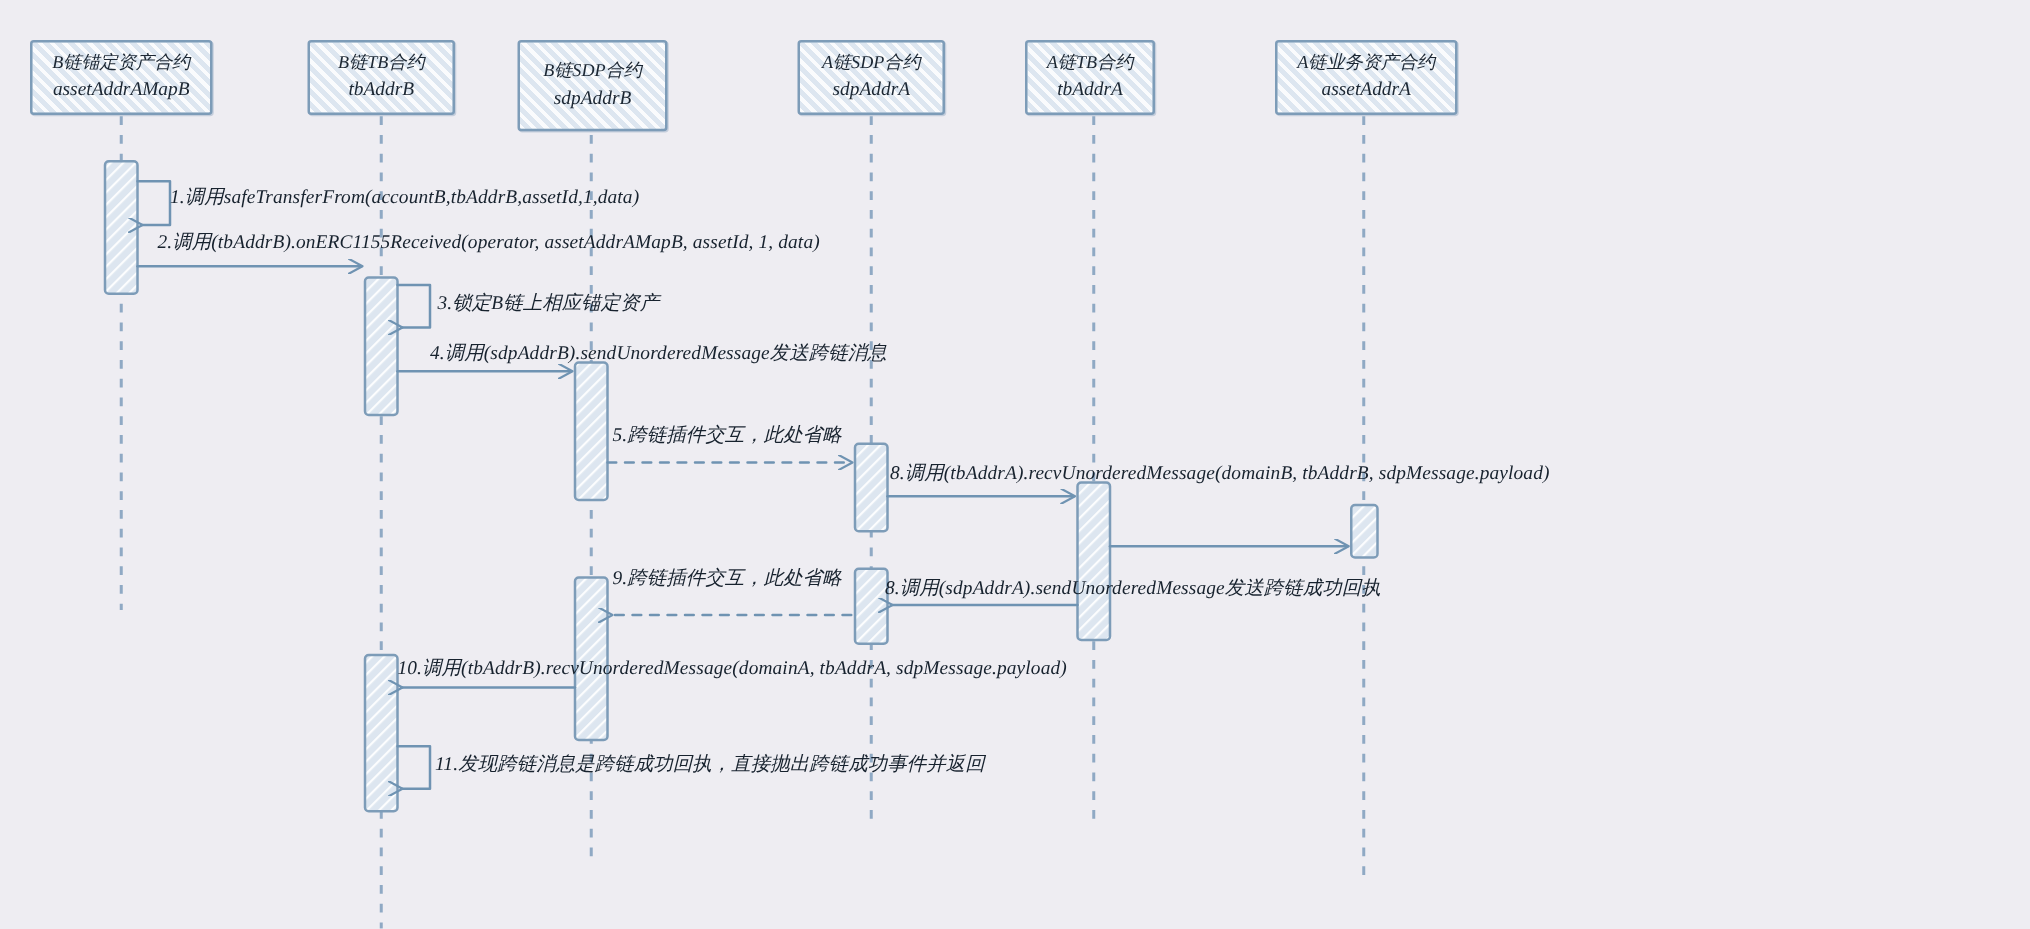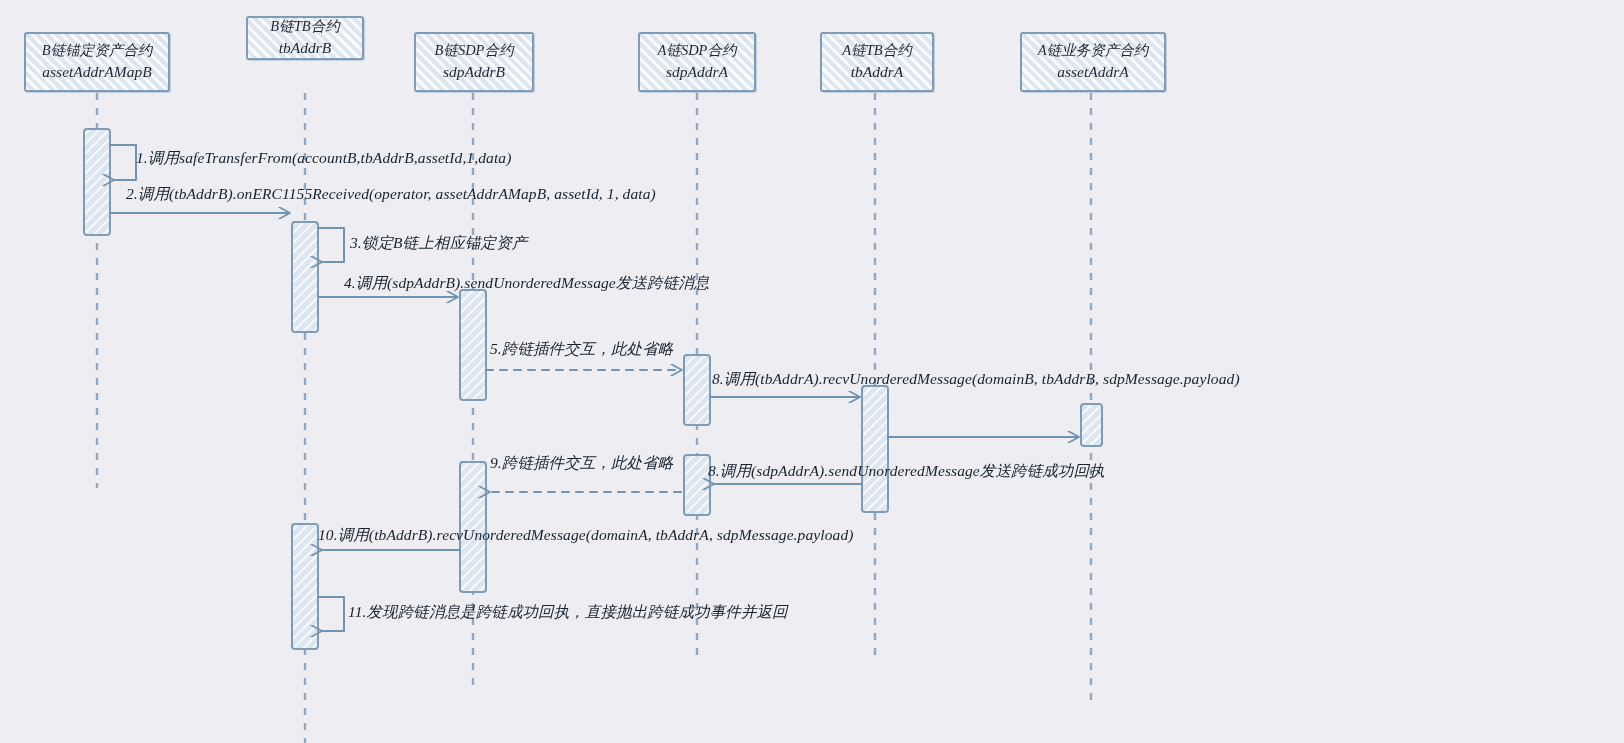--- a/index.html
+++ b/index.html
@@ -135,36 +135,36 @@
 
       <path d="M318,597 L344,597 L344,631 L321,631" marker-end="url(#arrowOpenL)"></path>
     </g>
   </svg>
 
   <div class="lifeline-box" style="left:24px; top:32px; width:146px; height:60px;">
     <span class="ln1">B链锚定资产合约</span>
     <span class="ln2">assetAddrAMapB</span>
   </div>
 
-  <div class="lifeline-box" style="left:246px; top:16px; width:118px; height:44px;font-family:Liberation Serif, serif;">
+  <div class="lifeline-box" style="left:246px; top:32px; width:118px; height:60px;font-family:Liberation Serif, serif;">
     <span class="ln1">B链TB合约</span>
     <span class="ln2">tbAddrB</span>
   </div>
 
-  <div class="lifeline-box" style="left:414px; top:32px; width:120px; height:60px;">
+  <div class="lifeline-box" style="left:414px; top:32px; width:120px; height:73px;">
     <span class="ln1">B链SDP合约</span>
     <span class="ln2">sdpAddrB</span>
   </div>
 
   <div class="lifeline-box" style="left:638px; top:32px; width:118px; height:60px;">
     <span class="ln1">A链SDP合约</span>
     <span class="ln2">sdpAddrA</span>
   </div>
 
-  <div class="lifeline-box" style="left:820px; top:32px; width:114px; height:60px;">
+  <div class="lifeline-box" style="left:820px; top:32px; width:104px; height:60px;">
     <span class="ln1">A链TB合约</span>
     <span class="ln2">tbAddrA</span>
   </div>
 
   <div class="lifeline-box" style="left:1020px; top:32px; width:146px; height:60px;">
     <span class="ln1">A链业务资产合约</span>
     <span class="ln2">assetAddrA</span>
   </div>
 
   <div class="msg-label" style="left:136px; top:150px;">1.调用safeTransferFrom(accountB,tbAddrB,assetId,1,data)</div>

